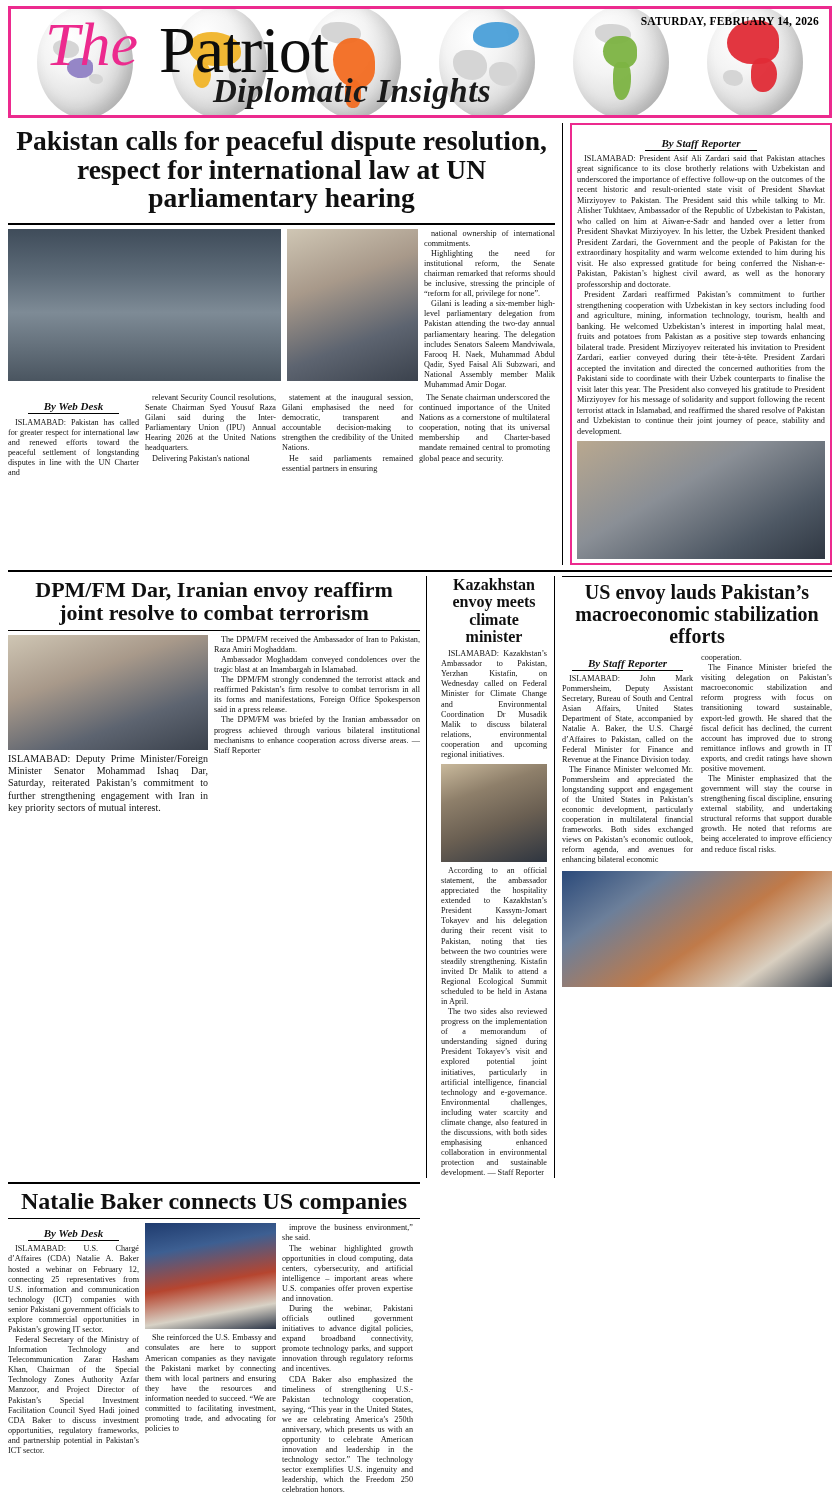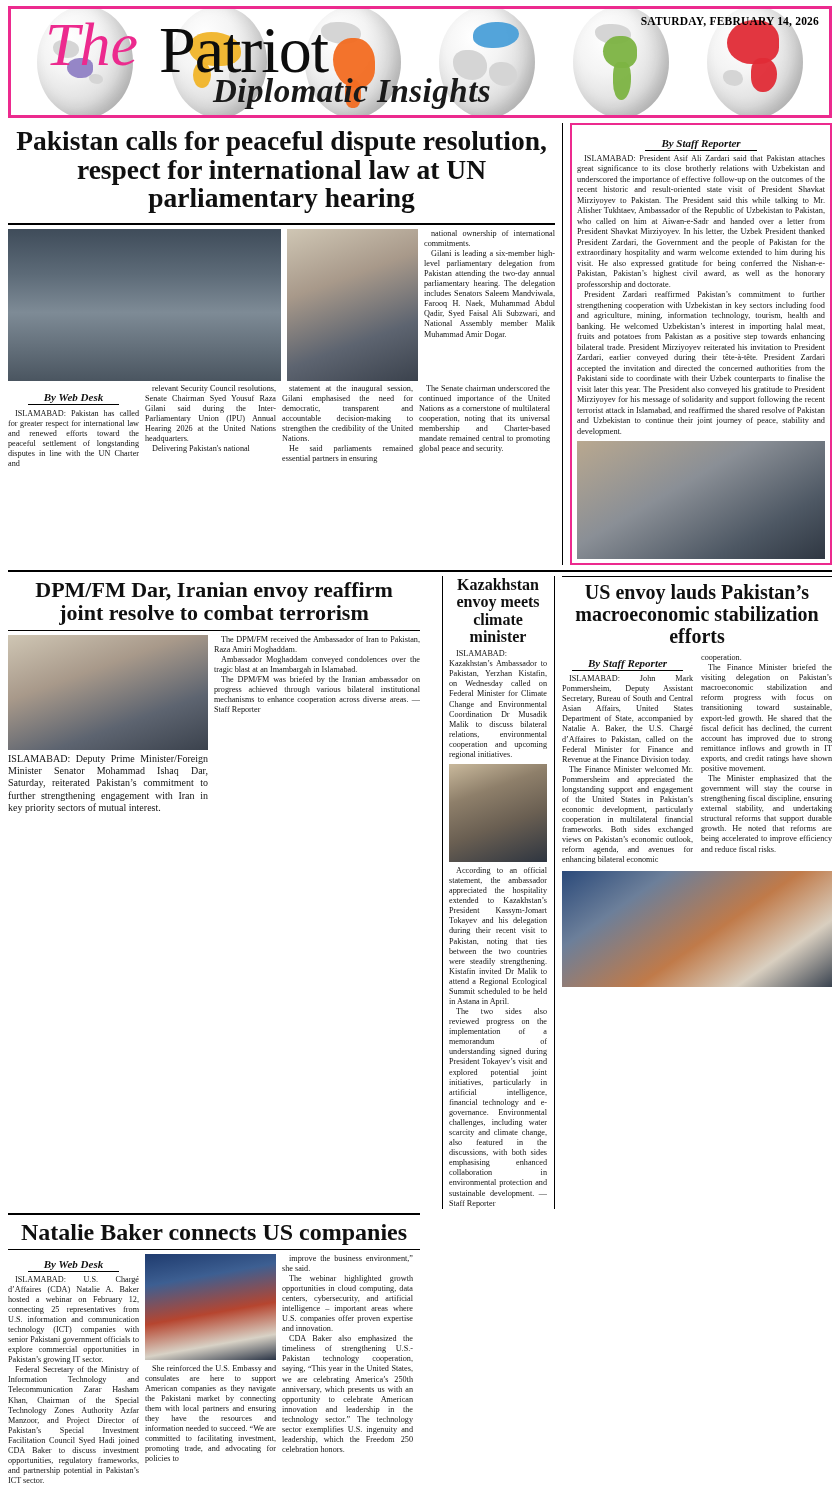--- a/index.html
+++ b/index.html
@@ -98,20 +98,21 @@
 
       <div class="flexrow gap6" style="margin-top:3px;">
         <div style="width:273px;">
           <div class="photo ph1" style="height:152px;"></div>
         </div>
         <div style="width:131px;">
           <div class="photo ph2" style="height:152px;"></div>
         </div>
         <div style="width:131px;" class="col">
           <p class="first">national ownership of international commitments.</p>
+          <p>Highlighting the need for institutional reform, the Senate chairman remarked that reforms should be inclusive, stressing the principle of “reform for all, privilege for none”.</p>
           <p>Gilani is leading a six-member high-level parliamentary delegation from Pakistan attending the two-day annual parliamentary hearing. The delegation includes Senators Saleem Mandviwala, Farooq H. Naek, Muhammad Abdul Qadir, Syed Faisal Ali Subzwari, and National Assembly member Malik Muhammad Amir Dogar.</p>
         </div>
       </div>
 
       <div class="flexrow gap6" style="margin-top:3px;">
         <div style="width:131px;">
           <div class="byline-wrap"><span class="byline">By Web Desk</span></div>
           <div class="col">
             <p class="first">ISLAMABAD: Pakistan has called for greater respect for international law and renewed efforts toward the peaceful settlement of longstanding disputes in line with the UN Charter and</p>
           </div>
@@ -150,26 +151,27 @@
       <div class="hl" style="font-size:22px;padding:3px 4px 5px 4px;">DPM/FM Dar, Iranian envoy reaffirm joint resolve to combat terrorism</div>
       <div class="rule-thin"></div>
       <div class="flexrow gap6" style="margin-top:4px;">
         <div style="width:200px;">
           <div class="photo ph2" style="height:115px;"></div>
           <div class="cap" style="margin-top:3px;">ISLAMABAD: Deputy Prime Minister/Foreign Minister Senator Mohammad Ishaq Dar, Saturday, reiterated Pakistan’s commitment to further strengthening engagement with Iran in key priority sectors of mutual interest.</div>
         </div>
         <div style="width:206px;" class="col">
           <p class="first">The DPM/FM received the Ambassador of Iran to Pakistan, Raza Amiri Moghaddam.</p>
           <p>Ambassador Moghaddam conveyed condolences over the tragic blast at an Imambargah in Islamabad.</p>
+          <p>The DPM/FM strongly condemned the terrorist attack and reaffirmed Pakistan’s firm resolve to combat terrorism in all its forms and manifestations, Foreign Office Spokesperson said in a press release.</p>
           <p>The DPM/FM was briefed by the Iranian ambassador on progress achieved through various bilateral institutional mechanisms to enhance cooperation across diverse areas. — Staff Reporter</p>
         </div>
       </div>
     </div>
 
-    <div class="vline" style="width:124px;padding-left:6px;margin-left:22px;">
+    <div class="vline" style="width:124px;padding-left:14px;margin-left:6px;">
       <div class="hl" style="font-size:16px;line-height:1.08;">Kazakhstan envoy meets climate minister</div>
       <div class="col" style="margin-top:4px;">
         <p class="first">ISLAMABAD: Kazakhstan’s Ambassador to Pakistan, Yerzhan Kistafin, on Wednesday called on Federal Minister for Climate Change and Environmental Coordination Dr Musadik Malik to discuss bilateral relations, environmental cooperation and upcoming regional initiatives.</p>
       </div>
       <div class="photo ph5" style="height:98px;margin-top:4px;"></div>
       <div class="col" style="margin-top:4px;">
         <p class="first">According to an official statement, the ambassador appreciated the hospitality extended to Kazakhstan’s President Kassym-Jomart Tokayev and his delegation during their recent visit to Pakistan, noting that ties between the two countries were steadily strengthening. Kistafin invited Dr Malik to attend a Regional Ecological Summit scheduled to be held in Astana in April.</p>
         <p>The two sides also reviewed progress on the implementation of a memorandum of understanding signed during President Tokayev’s visit and explored potential joint initiatives, particularly in artificial intelligence, financial technology and e-governance. Environmental challenges, including water scarcity and climate change, also featured in the discussions, with both sides emphasising enhanced collaboration in environmental protection and sustainable development. — Staff Reporter</p>
       </div>
     </div>
@@ -211,20 +213,21 @@
         </div>
         <div style="width:131px;">
           <div class="photo ph4" style="height:106px;"></div>
           <div class="col" style="margin-top:4px;">
             <p>She reinforced the U.S. Embassy and consulates are here to support American companies as they navigate the Pakistani market by connecting them with local partners and ensuring they have the resources and information needed to succeed. “We are committed to facilitating investment, promoting trade, and advocating for policies to</p>
           </div>
         </div>
         <div style="width:131px;" class="col">
           <p class="first">improve the business environment,” she said.</p>
           <p>The webinar highlighted growth opportunities in cloud computing, data centers, cybersecurity, and artificial intelligence – important areas where U.S. companies offer proven expertise and innovation.</p>
+          <p>During the webinar, Pakistani officials outlined government initiatives to advance digital policies, expand broadband connectivity, promote technology parks, and support innovation through regulatory reforms and incentives.</p>
           <p>CDA Baker also emphasized the timeliness of strengthening U.S.-Pakistan technology cooperation, saying, “This year in the United States, we are celebrating America’s 250th anniversary, which presents us with an opportunity to celebrate American innovation and leadership in the technology sector.” The technology sector exemplifies U.S. ingenuity and leadership, which the Freedom 250 celebration honors.</p>
         </div>
       </div>
     </div>
     <div style="width:412px;"></div>
   </div>
 
 </div>
 
 </body></html>

